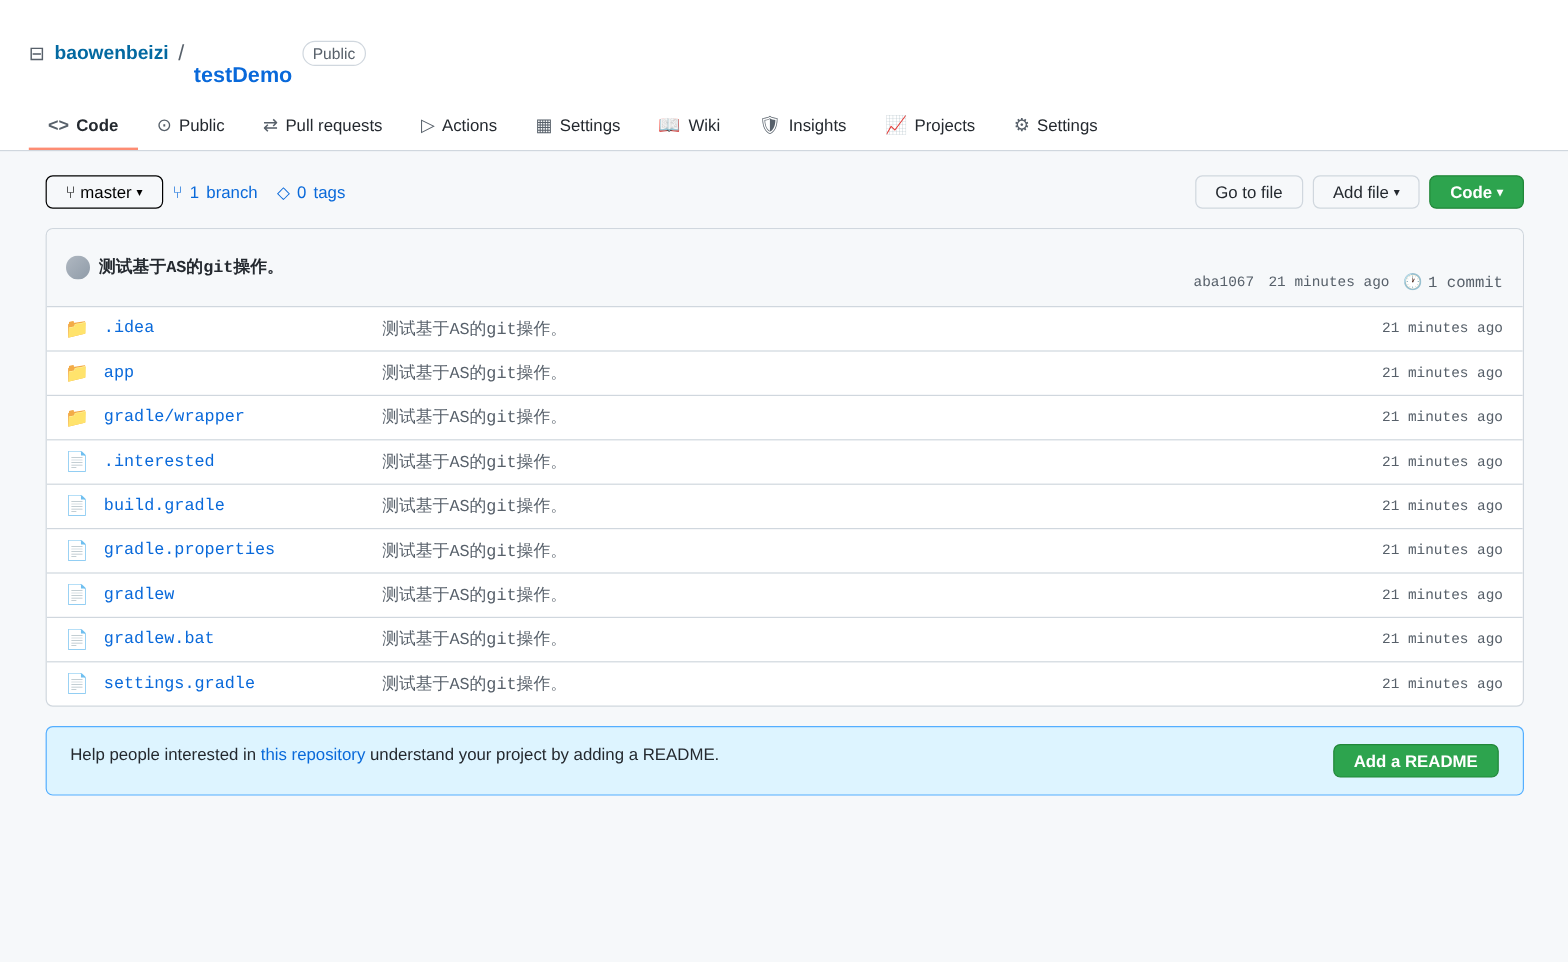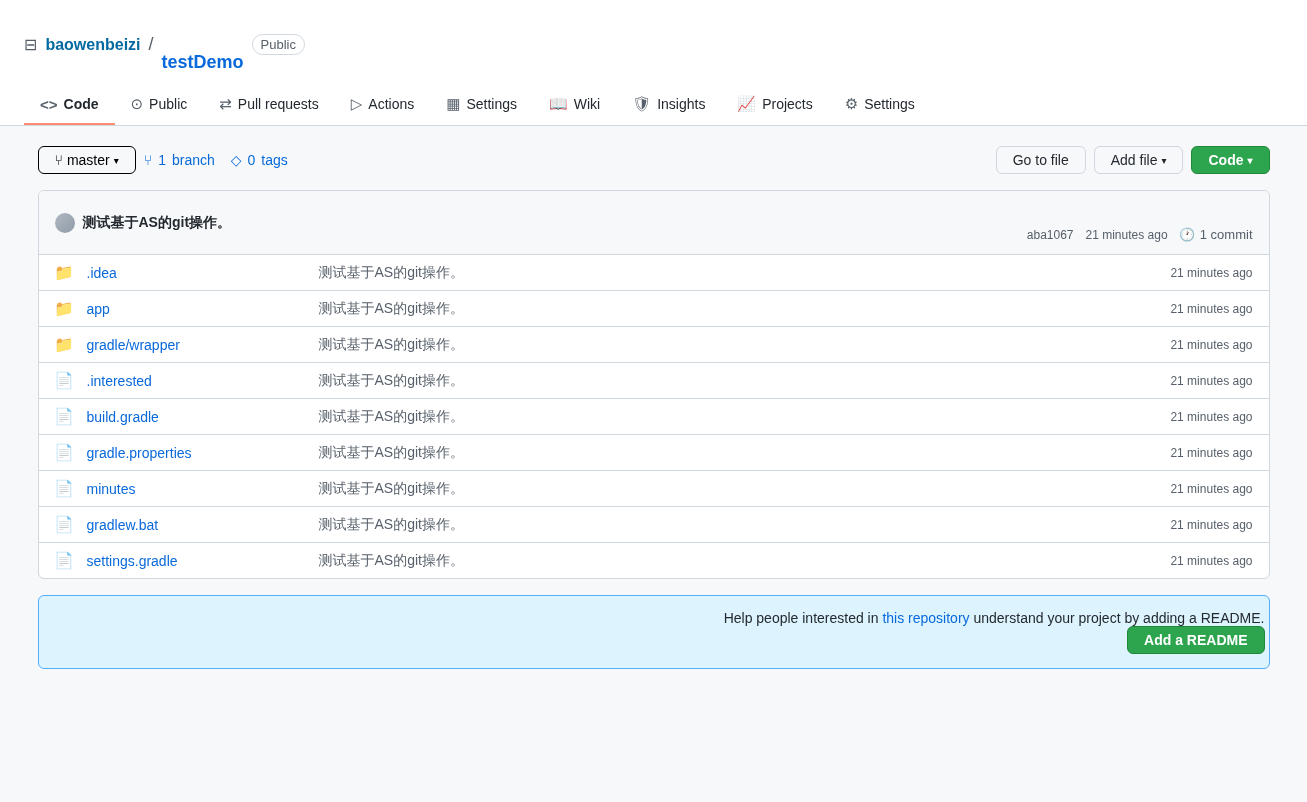--- a/index.html
+++ b/index.html
@@ -171,20 +171,21 @@
       border-color: #218739;
       color: #fff;
       font-weight: 600;
     }
 
     .file-table {
       background: #fff;
       border: 1px solid #d0d7de;
       border-radius: 6px;
       overflow: hidden;
+      font-family: Liberation Mono, monospace;
     }
 
     .commit-header {
       display: flex;
       align-items: center;
       justify-content: space-between;
       padding: 12px 16px;
       background: #f6f8fa;
       border-bottom: 1px solid #d0d7de;
     }
@@ -273,26 +274,25 @@
       font-size: 12px;
       text-align: right;
       white-space: nowrap;
       flex-shrink: 0;
     }
 
     .readme-banner {
       background: #ddf4ff;
       border: 1px solid #54aeff;
       border-radius: 6px;
-      padding: 14px 4px;
+      padding: 14px 20px;
       margin-top: 16px;
       display: flex;
-      align-items: flex-end;
+      align-items: flex-start;
       justify-content: space-between;
-      flex-direction: column;
     }
 
     .readme-text {
       font-size: 14px;
       color: #0969da;
     }
 
     .readme-text span {
       color: #24292f;
     }
@@ -437,21 +437,21 @@
       <span class="file-time">21 minutes ago</span>
     </div>
         <div class="file-row">
       <span class="file-icon" style="color:#57606a; font-size:16px;">📄</span>
       <a class="file-name">gradle.properties</a>
       <span class="file-message">测试基于AS的git操作。</span>
       <span class="file-time">21 minutes ago</span>
     </div>
         <div class="file-row">
       <span class="file-icon" style="color:#57606a; font-size:16px;">📄</span>
-      <a class="file-name">minutes</a>
+      <a class="file-name">gradlew</a>
       <span class="file-message">测试基于AS的git操作。</span>
       <span class="file-time">21 minutes ago</span>
     </div>
         <div class="file-row">
       <span class="file-icon" style="color:#57606a; font-size:16px;">📄</span>
       <a class="file-name">gradlew.bat</a>
       <span class="file-message">测试基于AS的git操作。</span>
       <span class="file-time">21 minutes ago</span>
     </div>
         <div class="file-row">

